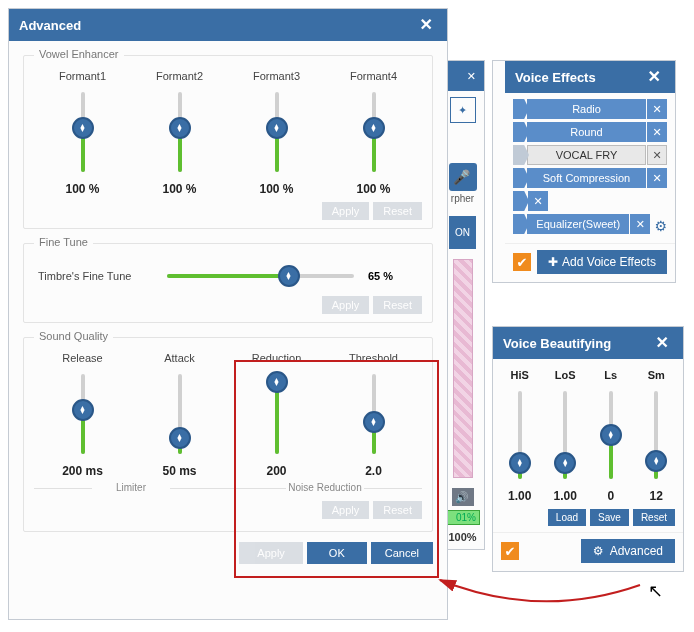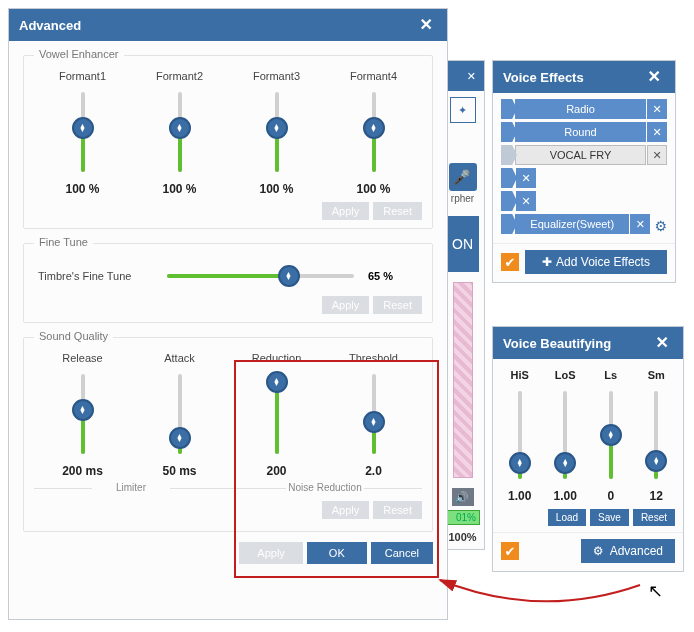--- a/index.html
+++ b/index.html
@@ -86,21 +86,21 @@
 <body>
 
 <div class="bg-panel" style="left:440px; top:60px; width:45px; height:490px;">
   <div class="hdr">
       <span class="close">✕</span>
     </div>
   <div style="padding:6px 4px; display:flex; flex-direction:column; align-items:center; height:calc(100% - 30px); position:relative;">
     <div style="width:26px;height:26px;border:1px solid #3a6ea5;display:flex;align-items:center;justify-content:center;color:#3a6ea5;">✦</div>
     <div style="margin-top:40px;width:28px;height:28px;background:#3a6ea5;border-radius:3px;display:flex;align-items:center;justify-content:center;color:#fff;font-size:14px;">🎤</div>
     <div style="font-size:10px;color:#555;margin-top:2px;">rpher</div>
-    <div style="margin-top:12px;background:#3a6ea5;color:#fff;padding:20px 6px;font-size:14px;">ON</div>
+    <div style="margin-top:12px;background:#3a6ea5;color:#fff;padding:11px 6px;font-size:10px;">ON</div>
     <div style="flex:1;margin:10px 0;width:20px;background:repeating-linear-gradient(45deg,#f2d4e5,#f2d4e5 4px,#e8b9d3 4px,#e8b9d3 8px);border:1px solid #d7a6c4;"></div>
     <div style="width:22px;height:18px;background:#6f7885;color:#fff;display:flex;align-items:center;justify-content:center;font-size:11px;margin-bottom:4px;">🔊</div>
     <div style="background:#7de07d;border:1px solid #3aa53a;color:#0a5; font-size:10px;padding:1px 3px;width:100%;text-align:right;">01%</div>
     <div style="font-size:11px;color:#333;margin-top:6px;font-weight:bold;">100%</div>
   </div>
 </div>
 
 <div class="panel" style="left:8px; top:8px; width:440px; height:612px;">
   <div class="hdr">
     <span class="title">Advanced</span>
@@ -228,21 +228,21 @@
 
   <div class="btn-row" style="margin:8px 14px 12px 0;">
     <button class="btn disabled" style="padding:5px 18px;">Apply</button>
     <button class="btn blue" style="padding:5px 22px;">OK</button>
     <button class="btn blue" style="padding:5px 14px;">Cancel</button>
   </div>
 </div>
 
 <div class="red-callout" style="left:234px; top:360px; width:205px; height:218px;"></div>
 
-<div class="panel" style="left:492px; top:60px; width:184px;">
+<div class="panel" style="left:492px; top:60px; width:184px;padding-left:12px;">
   <div class="hdr">
     <span class="title">Voice Effects</span>
     <span class="close">✕</span>
   </div>
   <div class="effects-list" id="eff-list">
       <div style="display:flex;align-items:center;">
       <div class="eff-item" style="flex:1">
         <div class="eff-arrow blue"></div>
         <div class="eff-body">Radio</div>
         <div class="eff-x">✕</div>
@@ -258,20 +258,21 @@
       <div style="display:flex;align-items:flex-start;">
       <div class="eff-item" style="flex:1">
         <div class="eff-arrow"></div>
         <div class="eff-body grey">VOCAL FRY</div>
         <div class="eff-x grey">✕</div>
       </div>
       </div>
       <div style="display:flex;align-items:center;">
       <div class="eff-item" style="flex:1">
         <div class="eff-arrow blue"></div>
+        <div class="eff-body">Soft Compression</div>
         <div class="eff-x">✕</div>
       </div>
       </div>
       <div style="display:flex;align-items:center;">
       <div class="eff-item" style="flex:1">
         <div class="eff-arrow blue"></div>
         <div class="eff-x">✕</div>
       </div>
       </div>
       <div style="display:flex;align-items:center;">

